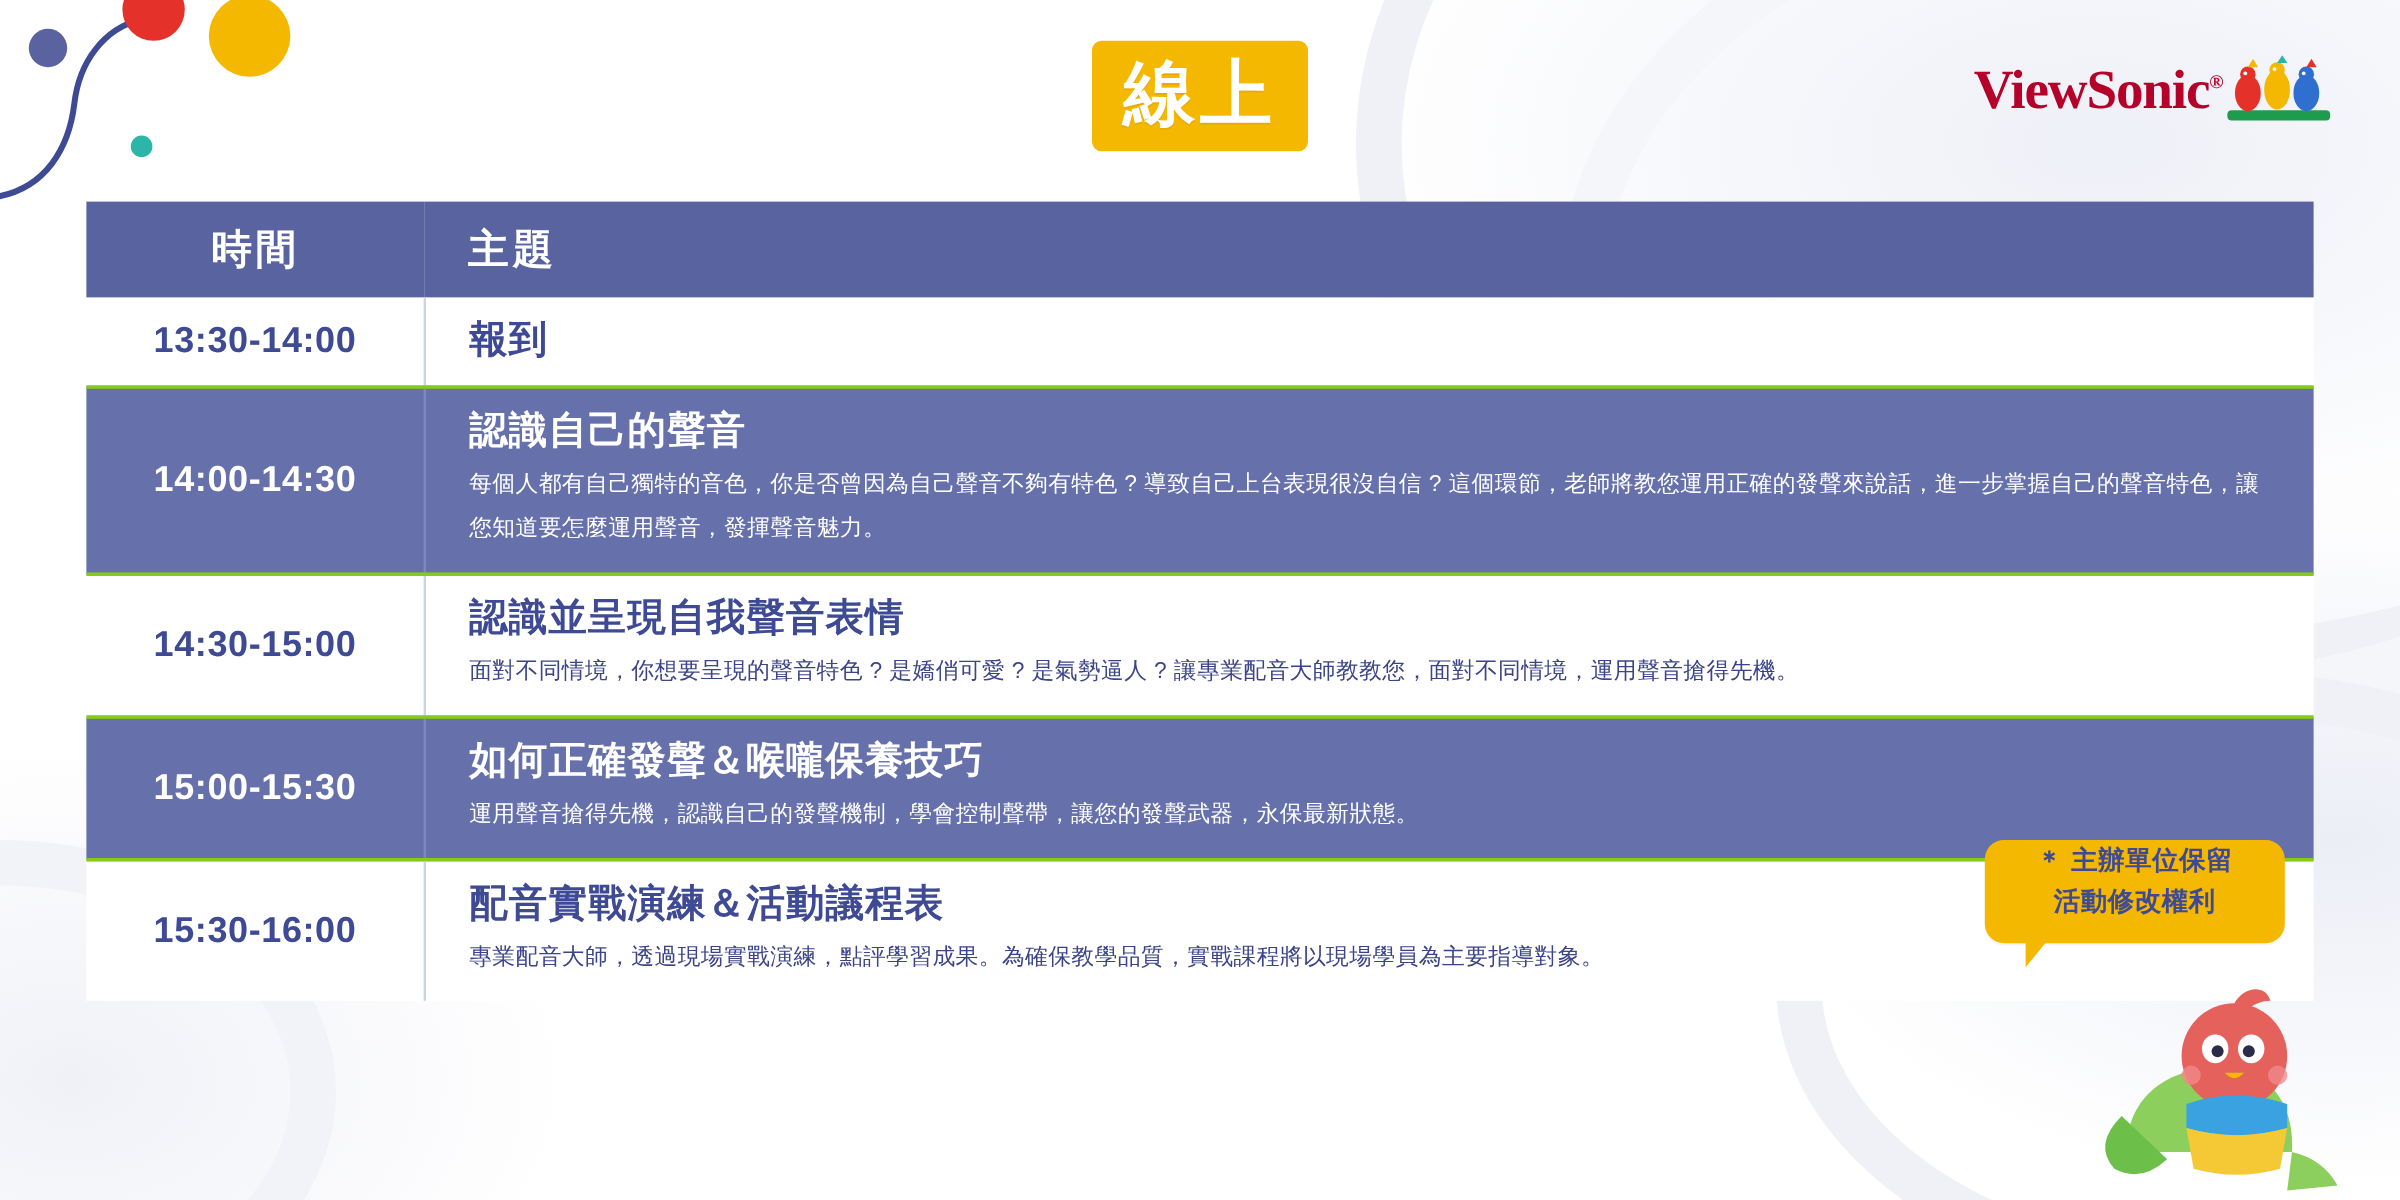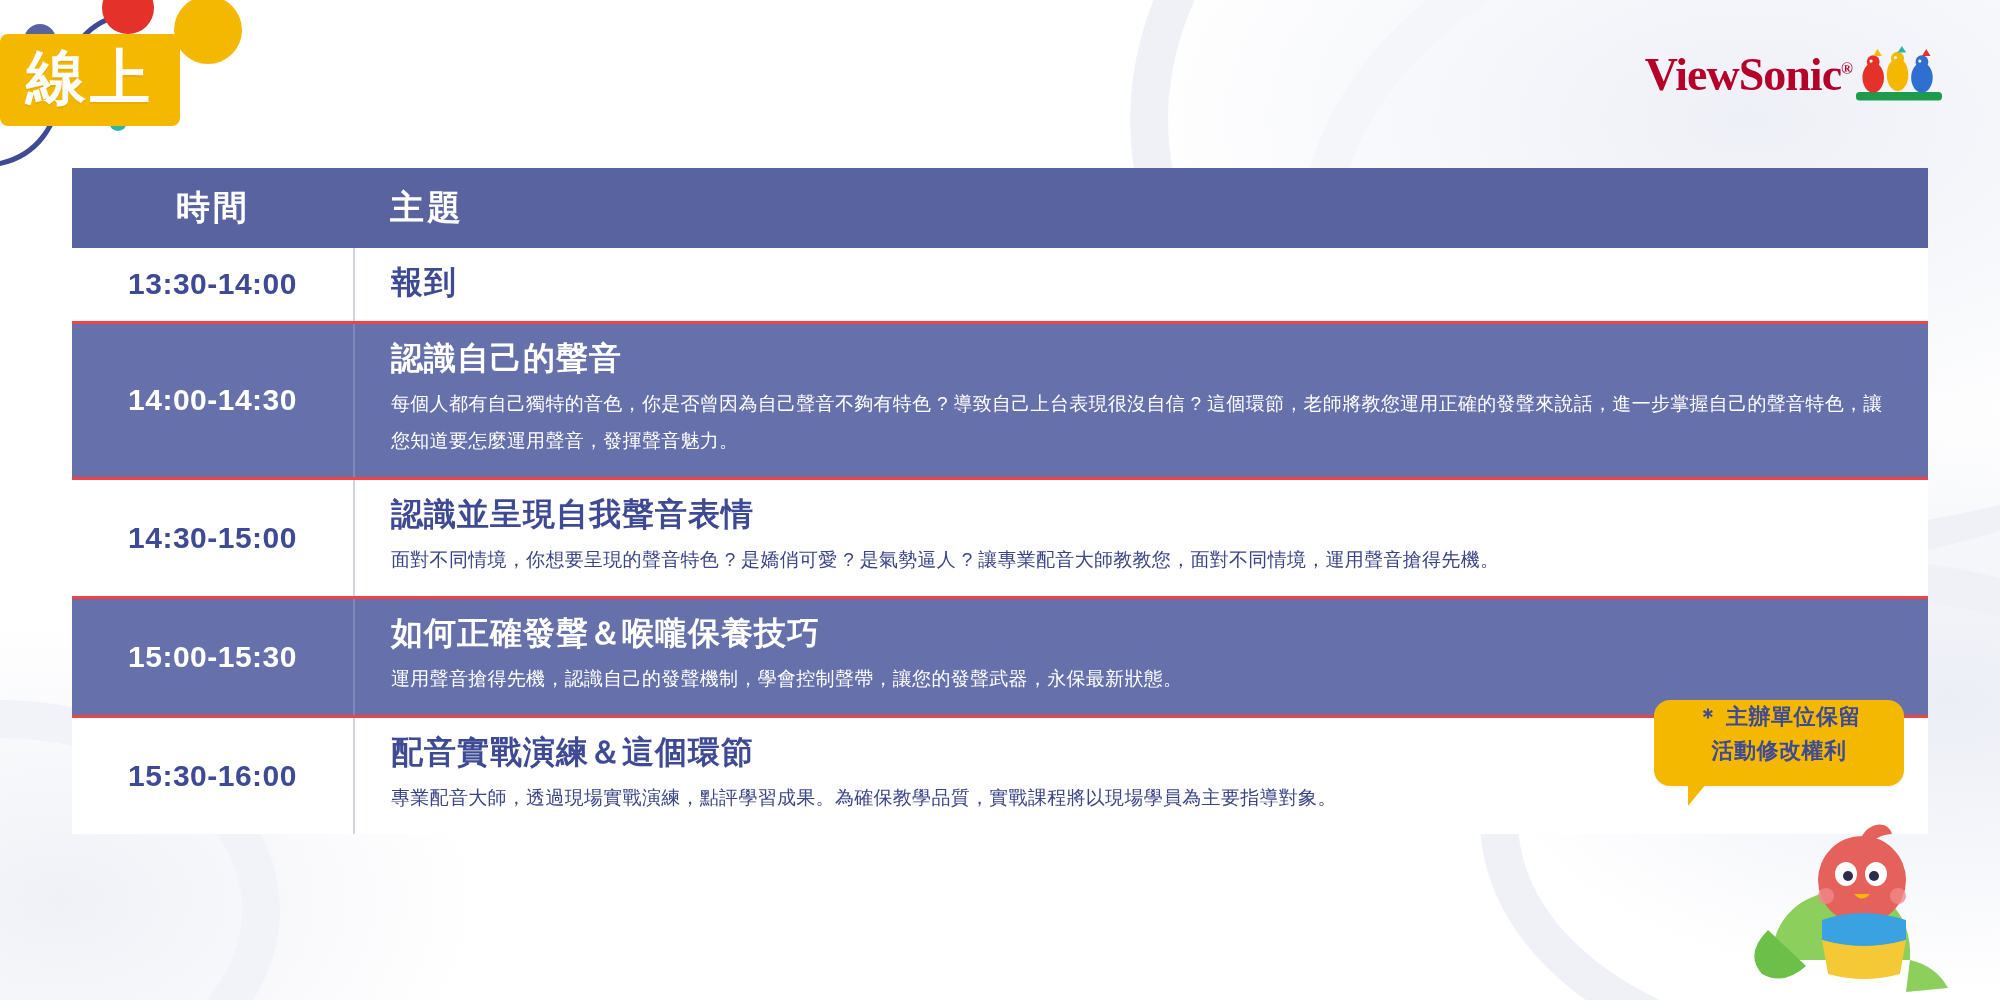--- a/index.html
+++ b/index.html
@@ -31,21 +31,21 @@
   }
   .swoosh.s1 { width: 1300px; height: 900px; right: -430px; top: -330px; border-color:#eef0f6; }
   .swoosh.s2 { width: 1000px; height: 720px; right: -300px; top: -120px; border-color:#f4f5fa; }
   .swoosh.s3 { width: 760px; height: 520px; right: -240px; top: 560px; border-color:#eef0f6; }
   .swoosh.s4 { width: 560px; height: 420px; left: -280px; top: 700px; border-color:#f1f2f8; }
   .corner-deco { position: absolute; left: 0; top: 0; width: 330px; height: 170px; }
 
   
   .header {
     position: absolute; left: 0; top: 0; width: 2000px; height: 160px;
-    display: flex; align-items: center; 
+    display: flex; align-items: center; justify-content: center;
   }
   .title-wrap { display: flex; align-items: center; gap: 22px; }
   .title-badge {
     background: #f5b800;
     color: #ffffff;
     font-size: 60px;
     font-weight: bold;
     line-height: 1;
     padding: 14px 26px 18px;
     border-radius: 8px;
@@ -125,21 +125,21 @@
   .topic-desc {
     font-size: 19px;
     line-height: 1.95;
     margin-top: 6px;
     letter-spacing: .3px;
     font-weight: normal;
   }
   tr.row-dark .topic-desc { color: #ffffff; }
   tr.row-light .topic-desc { color: #3b4488; }
 
-  .row-sep td { border-bottom: 3px solid #ef4444; }
+  .row-sep td { border-bottom: 3px solid #84cc16; }
 
   
   .note {
     position: absolute;
     right: 96px; top: 700px;
     width: 250px;
     background: #f5b800;
     color: #3e4a93;
     border-radius: 16px;
     padding: 0 12px 18px;
@@ -248,21 +248,21 @@
     <tr class="row-dark row-sep">
       <td class="cell-time">15:00-15:30</td>
       <td class="cell-topic">
         <div class="topic-title">如何正確發聲＆喉嚨保養技巧</div>
         <div class="topic-desc">運用聲音搶得先機，認識自己的發聲機制，學會控制聲帶，讓您的發聲武器，永保最新狀態。</div>
       </td>
     </tr>
     <tr class="row-light">
       <td class="cell-time">15:30-16:00</td>
       <td class="cell-topic">
-        <div class="topic-title">配音實戰演練＆這個環節</div>
+        <div class="topic-title">配音實戰演練＆活動議程表</div>
         <div class="topic-desc">專業配音大師，透過現場實戰演練，點評學習成果。為確保教學品質，實戰課程將以現場學員為主要指導對象。</div>
       </td>
     </tr>
   </tbody>
 </table>
 
 <div class="note">
   <div>＊ 主辦單位保留</div>
   <div>活動修改權利</div>
 </div>

